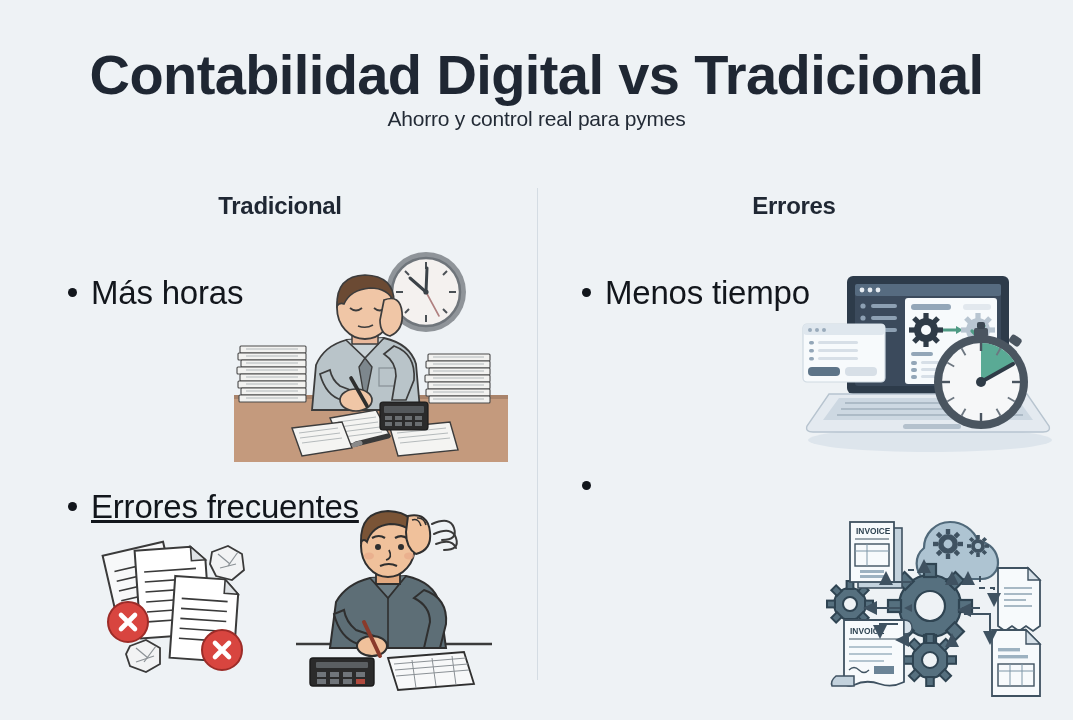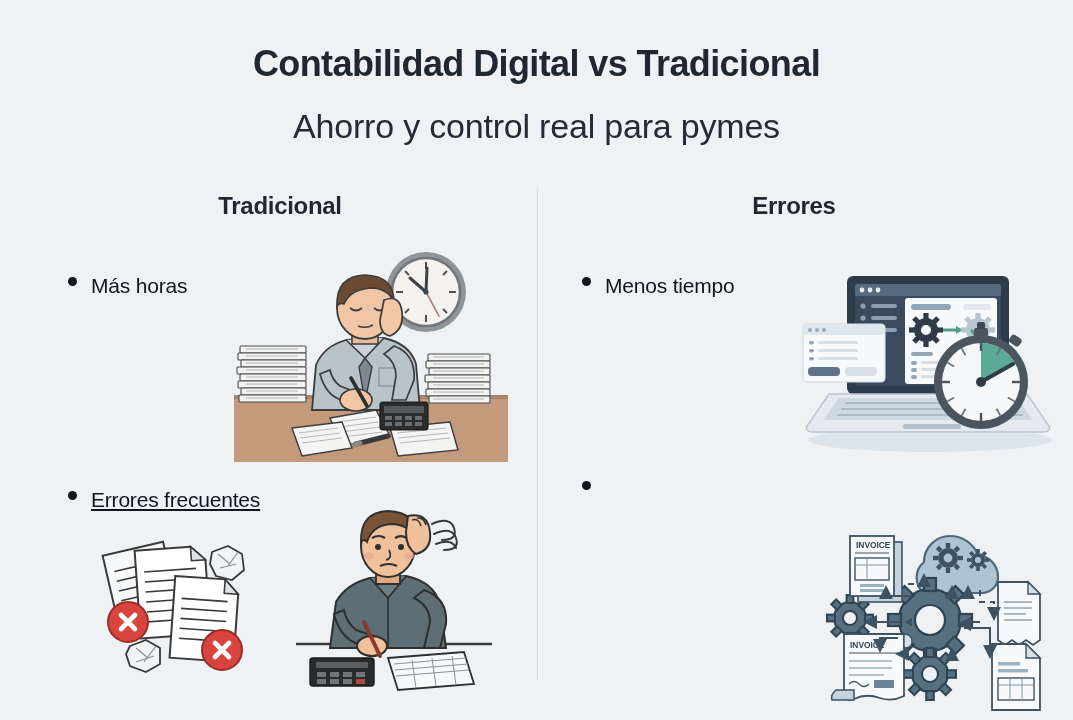--- a/index.html
+++ b/index.html
@@ -15,32 +15,32 @@
     font-family: "Liberation Sans", sans-serif;
     overflow: hidden;
   }
 
   
   #title {
     position: absolute;
     left: 0; top: 44px;
     width: 1073px;
     text-align: center;
-    font-size: 36px;
+    font-size: 56px;
     font-weight: bold;
     color: #1f2733;
     letter-spacing: -0.6px;
     line-height: 1.1;
   }
   #subtitle {
     position: absolute;
     left: 0; top: 107px;
     width: 1073px;
     text-align: center;
-    font-size: 34px;
+    font-size: 21px;
     font-weight: normal;
     color: #232b36;
     letter-spacing: -0.2px;
   }
 
   
   .col-head {
     position: absolute;
     top: 192px;
     font-size: 24px;
@@ -58,21 +58,21 @@
     left: 537px; top: 188px;
     width: 1px; height: 492px;
     background: #d4dce3;
   }
 
   
   .bullet {
     position: absolute;
     display: flex;
     align-items: baseline;
-    font-size: 21px;
+    font-size: 33px;
     color: #12161c;
     letter-spacing: -0.2px;
     white-space: nowrap;
   }
   .bullet .dot {
     display: inline-block;
     width: 9px; height: 9px;
     border-radius: 50%;
     background: #12161c;
     margin-right: 14px;
@@ -83,21 +83,21 @@
   #b-trad-2 { left: 68px;  top: 488px; text-decoration: underline; }
   #b-dig-1  { left: 582px; top: 274px; justify-content: center; }
   #b-dig-2  { left: 582px; top: 488px; }
 
   
   .illo { position: absolute; }
   #illo-desk      { left: 234px; top: 250px; width: 274px; height: 212px; }
   #illo-laptop    { left: 795px; top: 262px; width: 262px; height: 195px; }
   #illo-errors    { left: 88px;  top: 520px; width: 182px; height: 170px; }
   #illo-confused  { left: 288px; top: 502px; width: 212px; height: 190px; }
-  #illo-automation{ left: 812px; top: 522px; width: 242px; height: 190px; }
+  #illo-automation{ left: 812px; top: 508px; width: 242px; height: 190px; }
 </style>
 </head>
 <body>
 
 <div id="poster">
 
   <div id="title">Contabilidad Digital vs Tradicional</div>
   <div id="subtitle">Ahorro y control real para pymes</div>
 
   <div id="head-trad" class="col-head">Tradicional</div>

